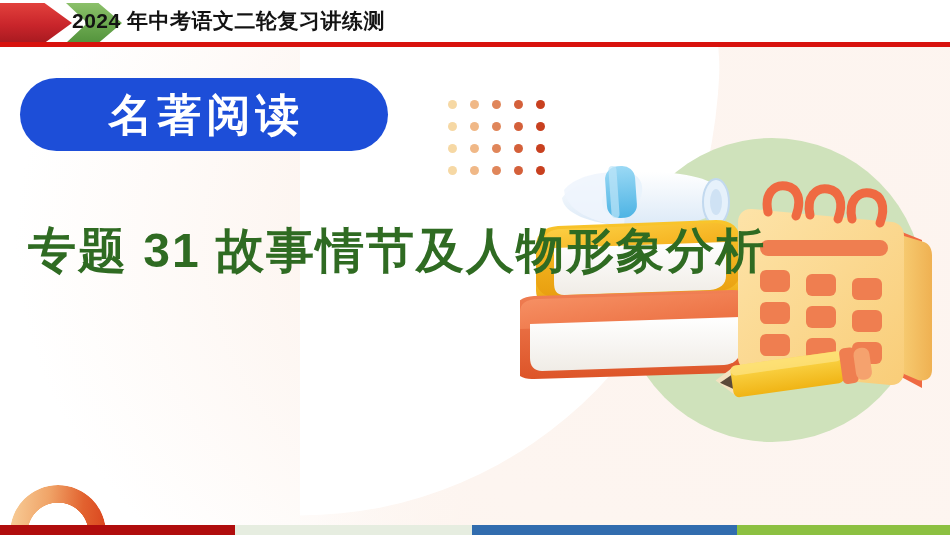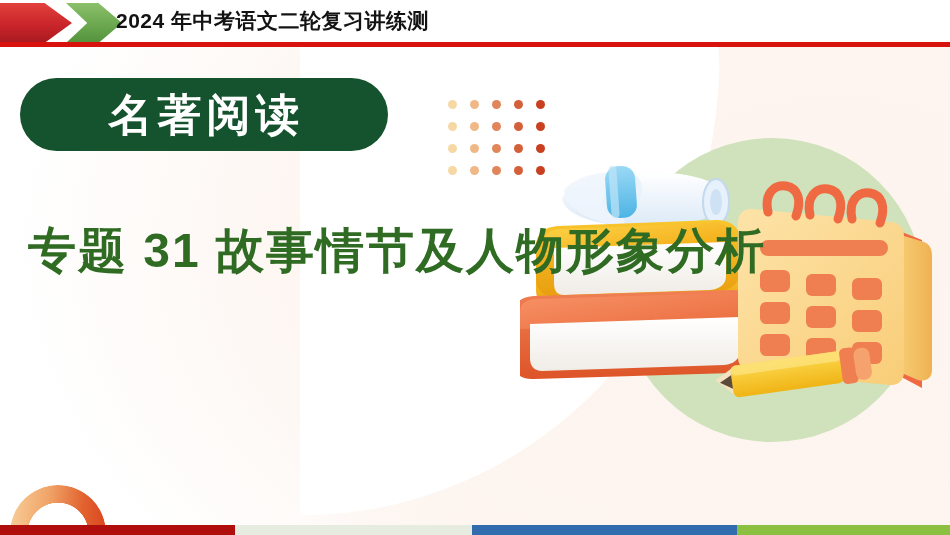--- a/index.html
+++ b/index.html
@@ -43,21 +43,20 @@
     left:66px; width:56px;
     background:linear-gradient(180deg,#8cc06a 0%,#6ba84f 55%,#53933c 100%);
     clip-path: polygon(0 0, 58% 0, 100% 50%, 58% 100%, 0 100%, 38% 50%);
   }
 
   .header-title {
     position:absolute; left:72px; top:6px;
     font-size:21px; font-weight:bold; color:#131313;
     letter-spacing:0.5px; white-space:nowrap;
     line-height:30px;
-    margin-left:44px;
   }
 
   .header-rule {
     position:absolute; left:0; top:42px; width:950px; height:5px;
     background:linear-gradient(180deg,#e8231c 0%,#d8120d 60%,#c0100b 100%);
     z-index:7;
   }
 
   
   .pill {
@@ -121,21 +120,21 @@
 
   <div class="header">
     <div class="chev-wrap">
       <div class="chev chev-red"></div>
       <div class="chev chev-green"></div>
     </div>
     <div class="header-title">2024 年中考语文二轮复习讲练测</div>
   </div>
   <div class="header-rule" style="background: rgb(216, 18, 13);"></div>
 
-  <div class="pill" style="background: #14532d;">
+  <div class="pill" style="background: #1d4ed8;">
     <span class="pill-label" style="color: rgb(255, 255, 255);">名著阅读</span>
   </div>
 
   <div class="dot-grid">
       <span class="dot" style="background: rgb(246, 216, 164);"></span>
       <span class="dot" style="background: rgb(240, 184, 135);"></span>
       <span class="dot" style="background: rgb(224, 134, 90);"></span>
       <span class="dot" style="background: rgb(212, 96, 58);"></span>
       <span class="dot" style="background: rgb(200, 64, 31);"></span>
       <span class="dot" style="background: rgb(246, 216, 164);"></span>

